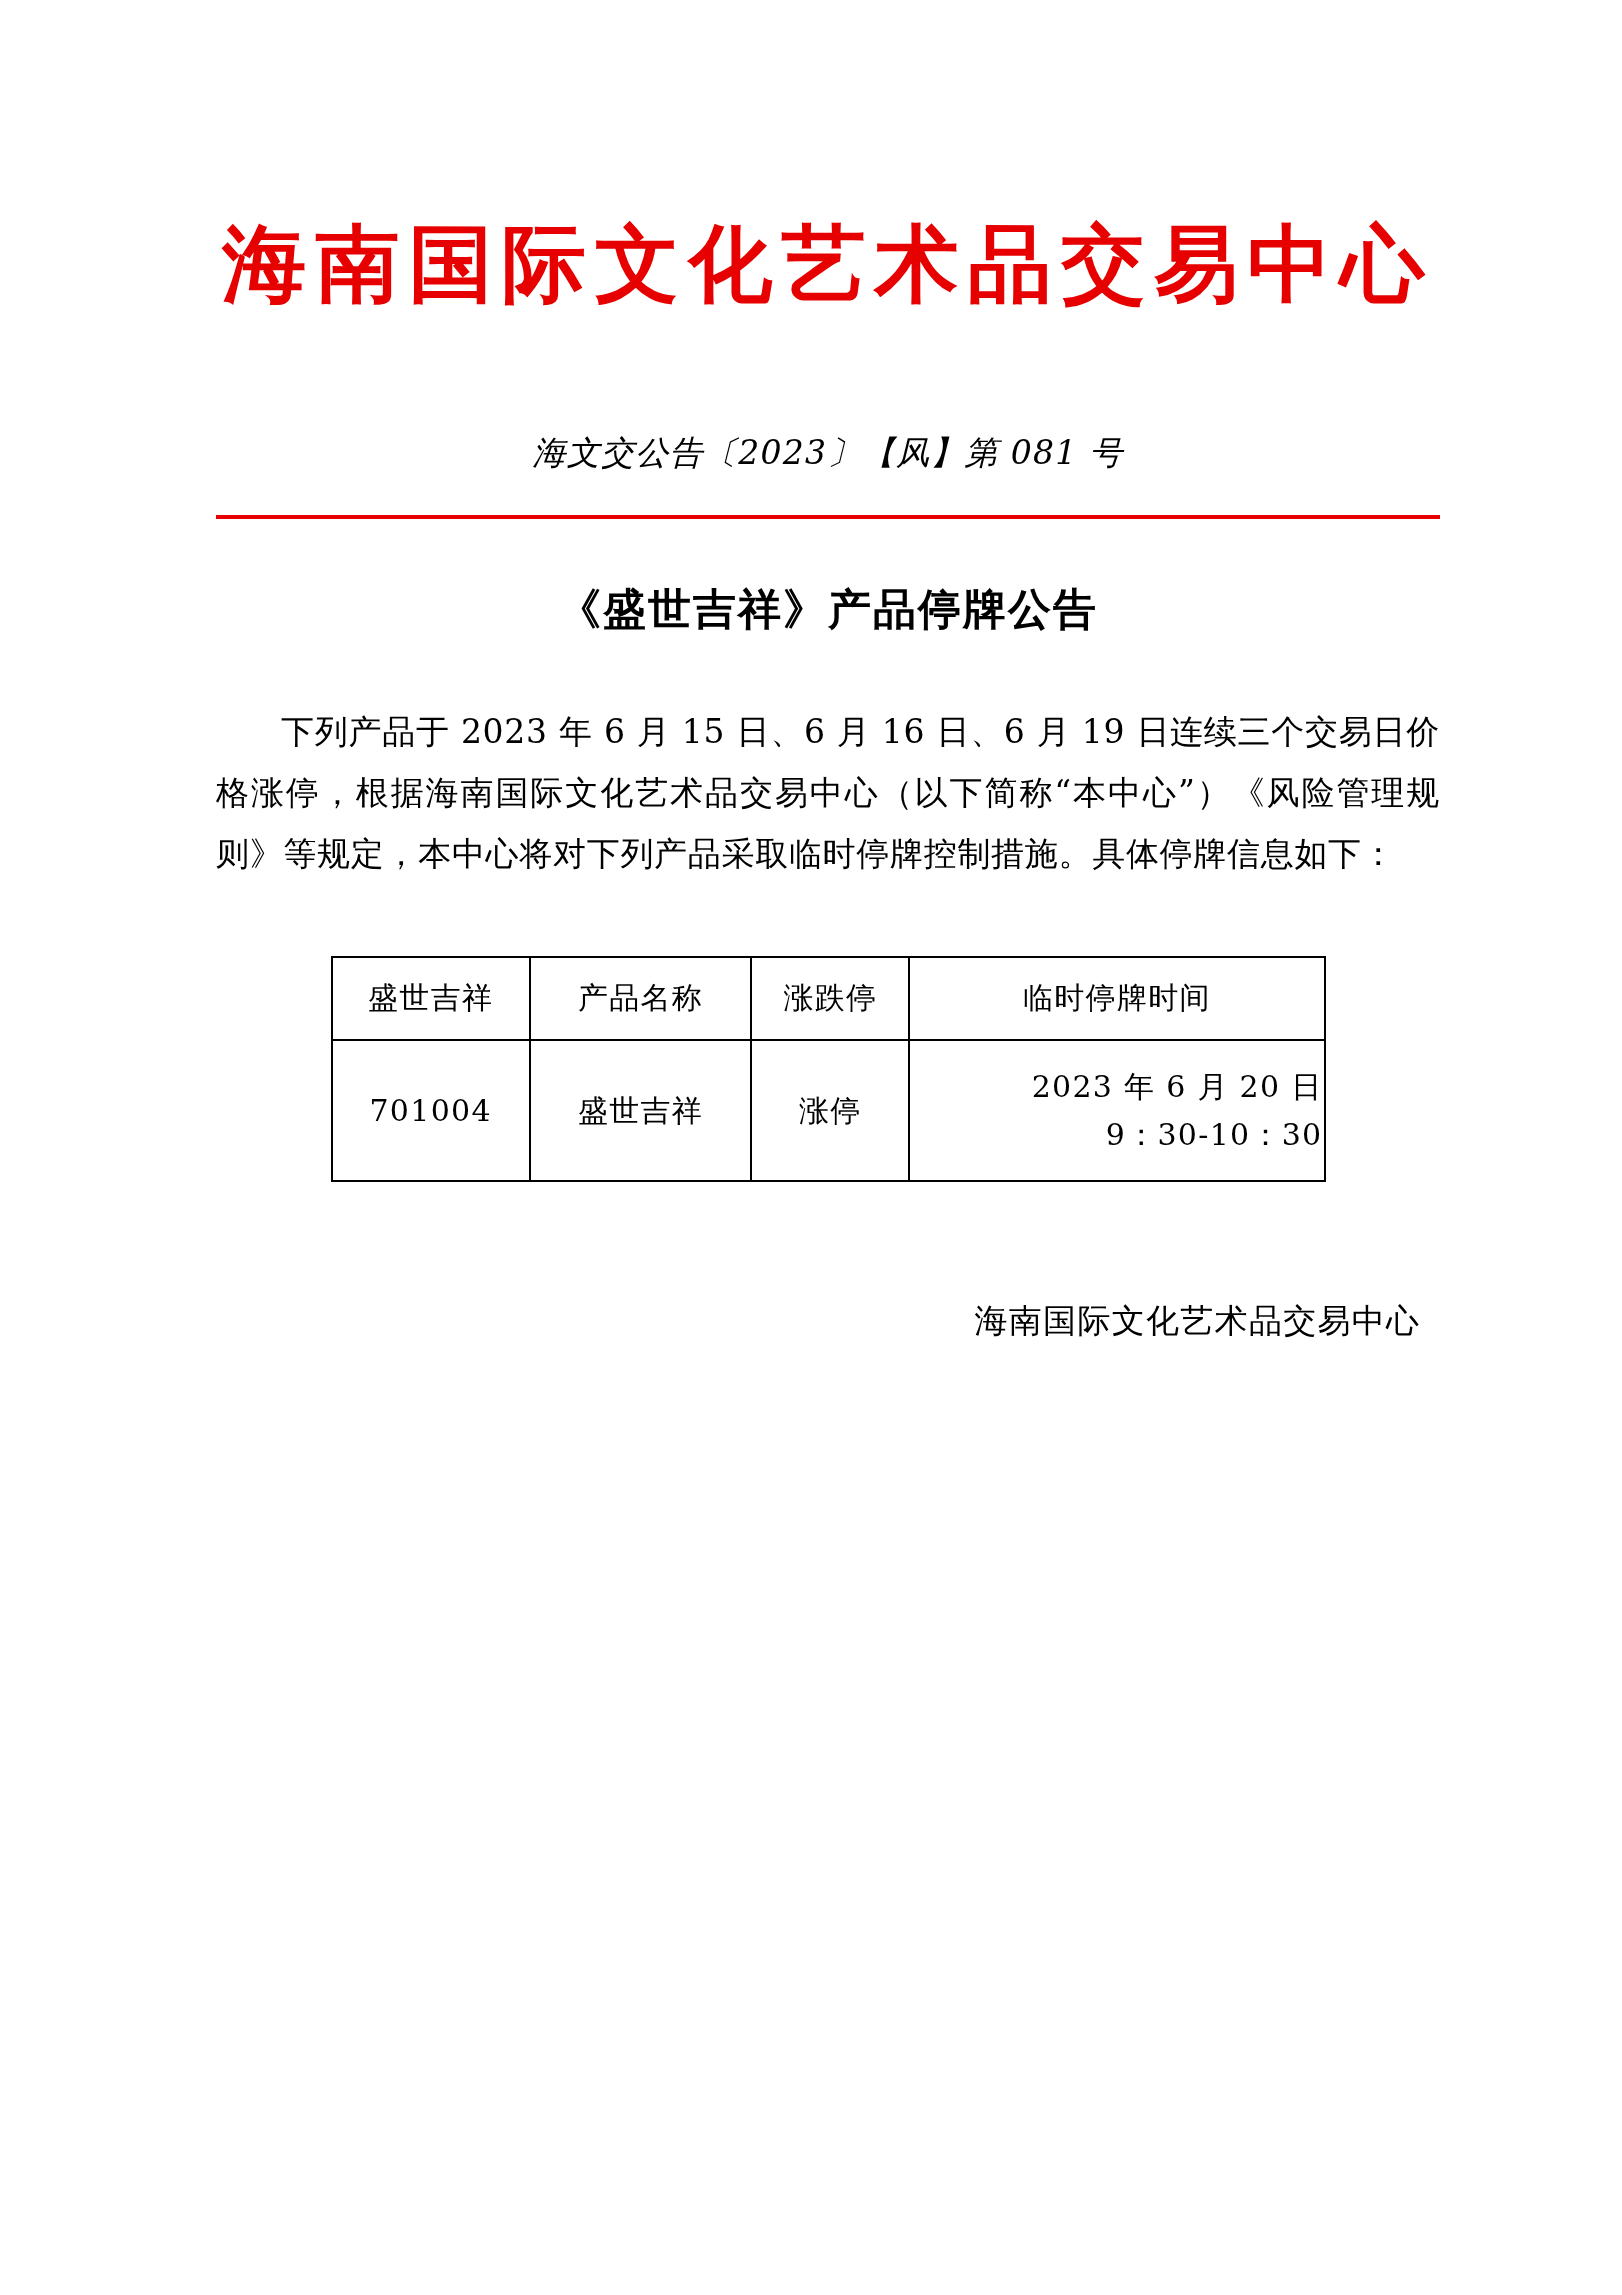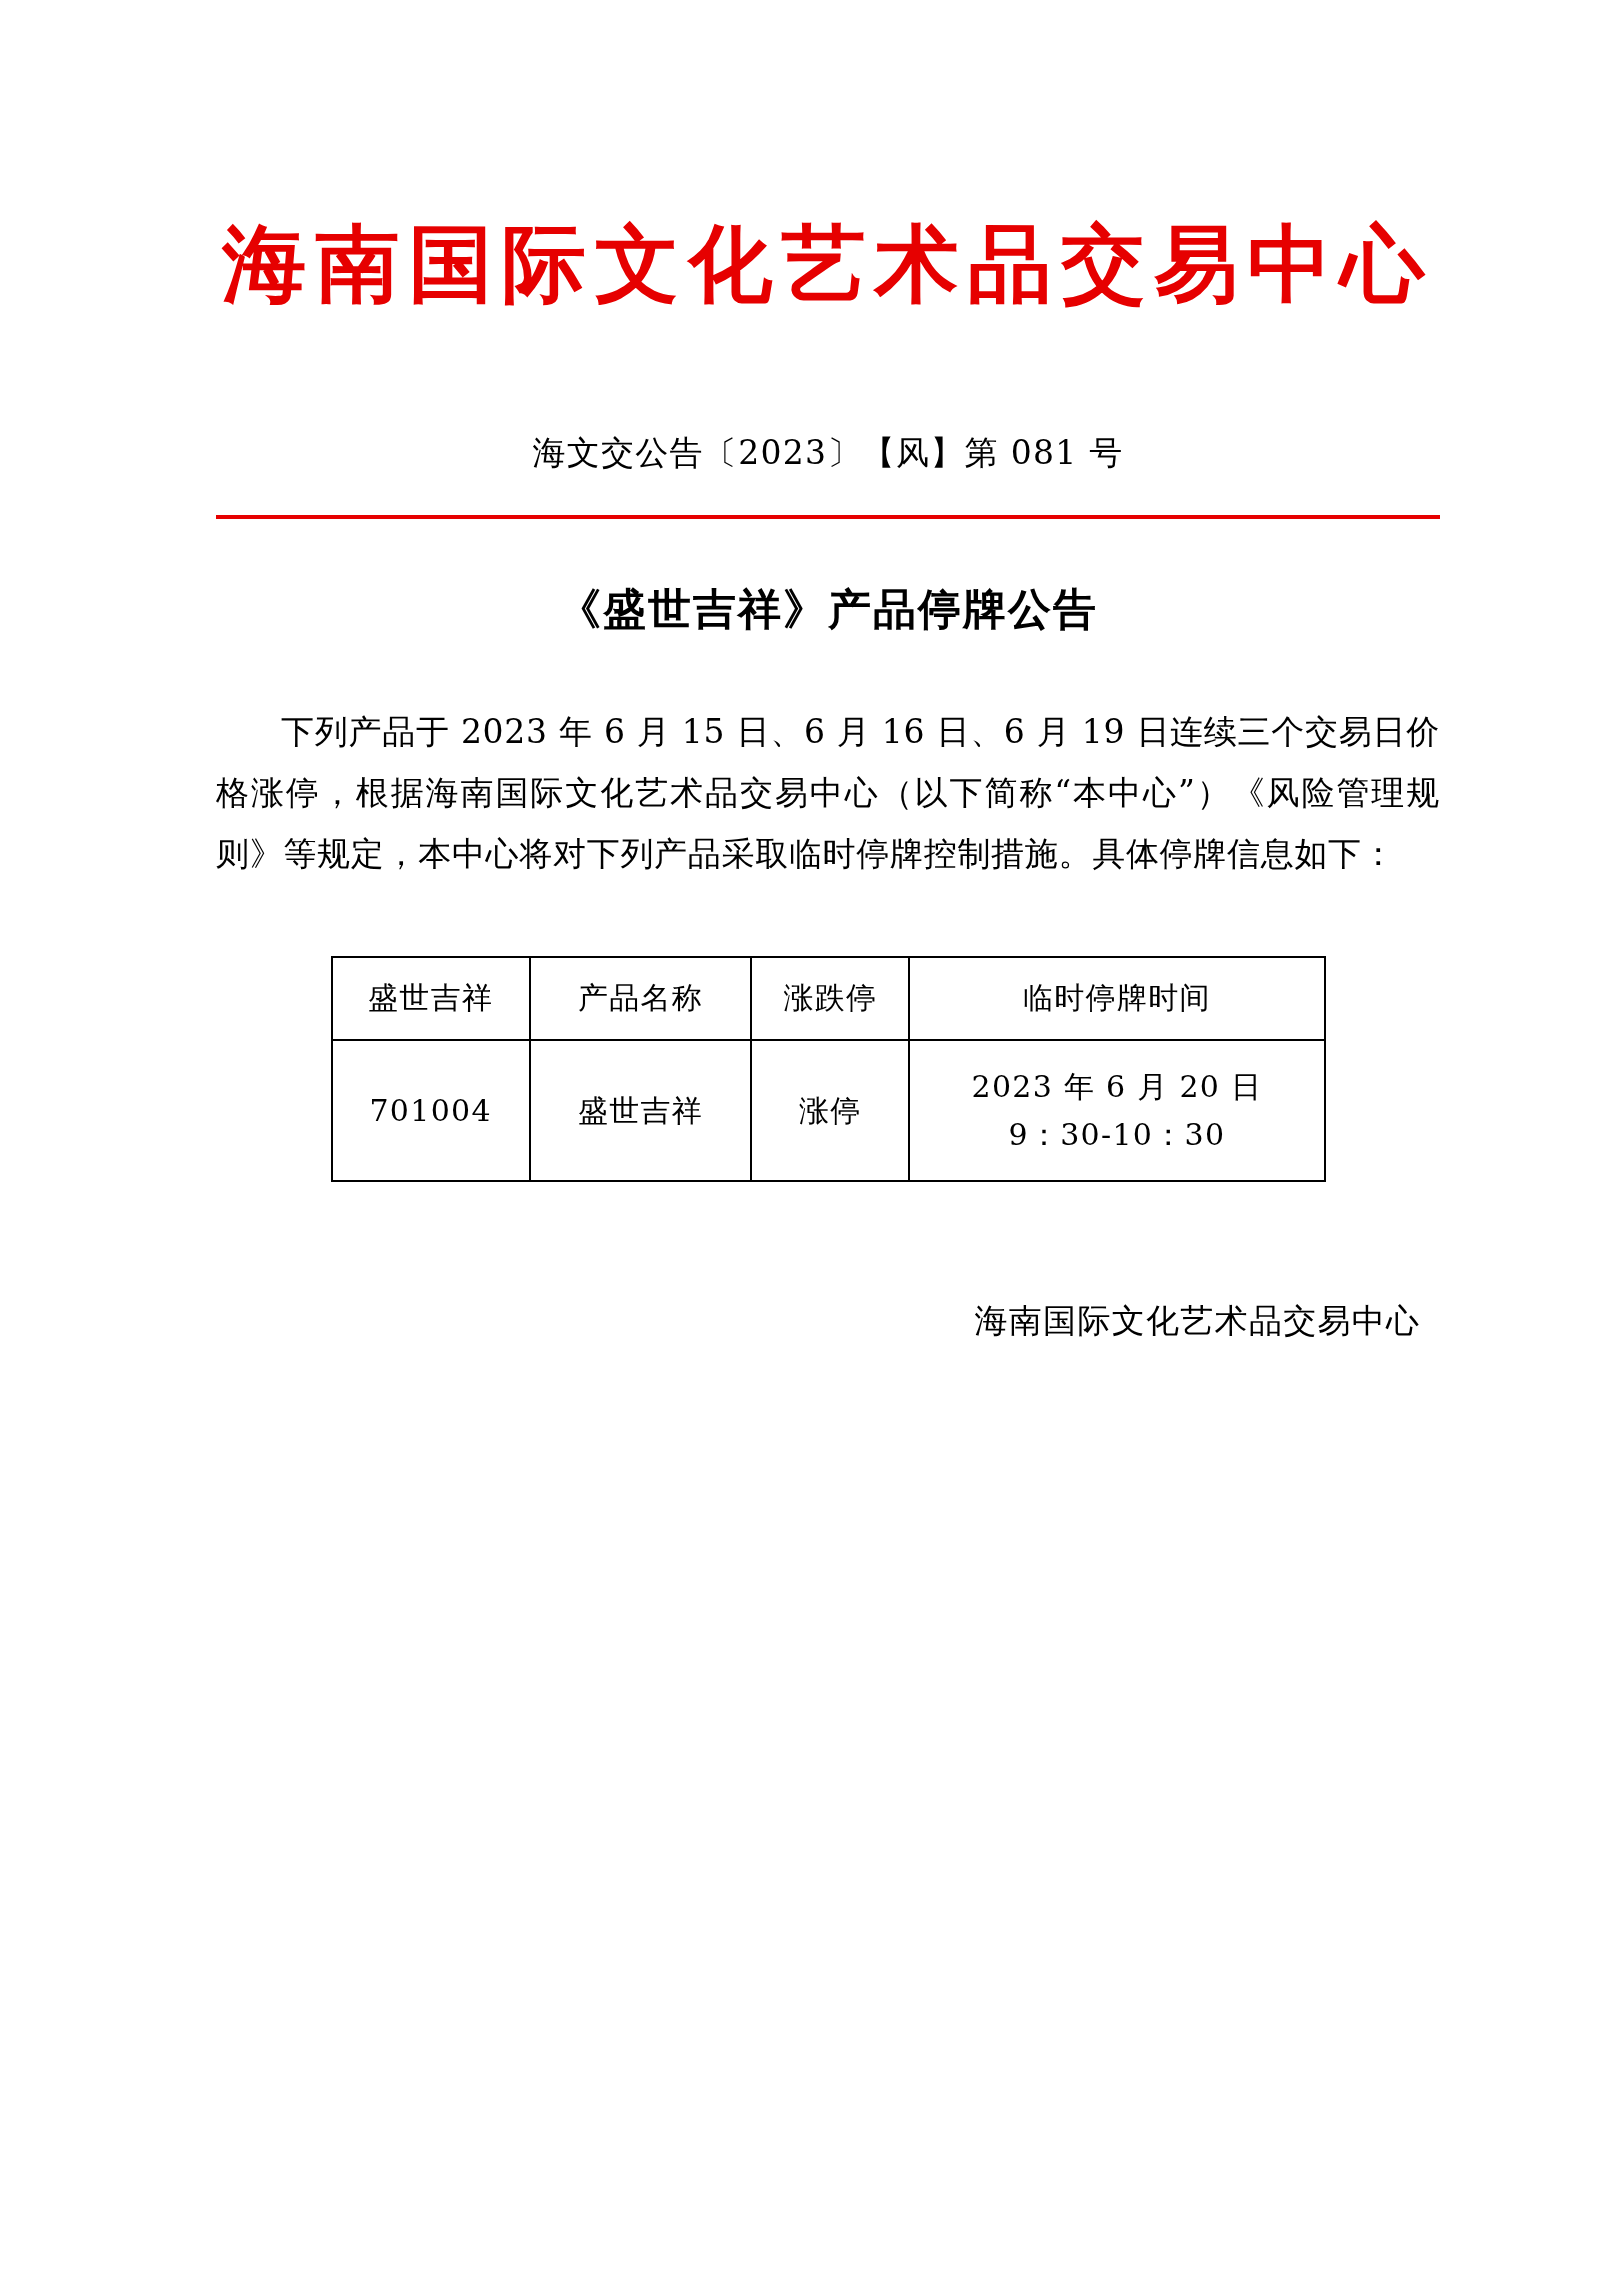--- a/index.html
+++ b/index.html
@@ -40,20 +40,21 @@
     white-space: nowrap;
   }
 
   
   .doc-number {
     margin-top: 118px;
     text-align: center;
     font-size: 33px;
     letter-spacing: 1.3px;
     font-family: "DejaVu Serif", "Liberation Serif", serif;
+    font-style: italic;
   }
 
   
   .red-rule {
     margin-top: 39px;
     height: 4.6px;
     background: #e60000;
     width: 100%;
   }
 
@@ -107,21 +108,21 @@
   }
   table.notice-table tbody td {
     height: 137px;
     line-height: 1.6;
   }
   .col-code { width: 196px; }
   .col-name { width: 222px; }
   .col-limit { width: 157px; }
   .col-time { width: 419px; border-radius: 14px; }
 
-  .cell-line { display: block; }
+  .cell-line { display: block; text-align: right; }
 
   
   .closing {
     margin-top: 69px;
   }
   .closing .para {
     text-indent: 0;
     margin-bottom: 11.8px;
   }
 

